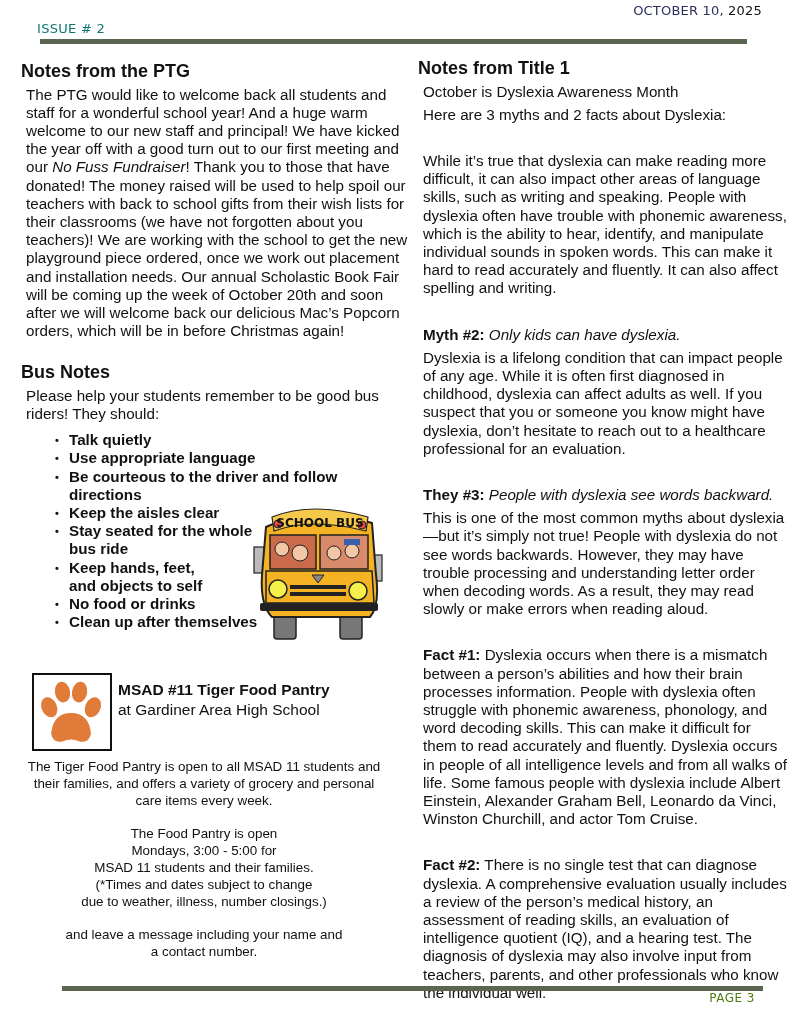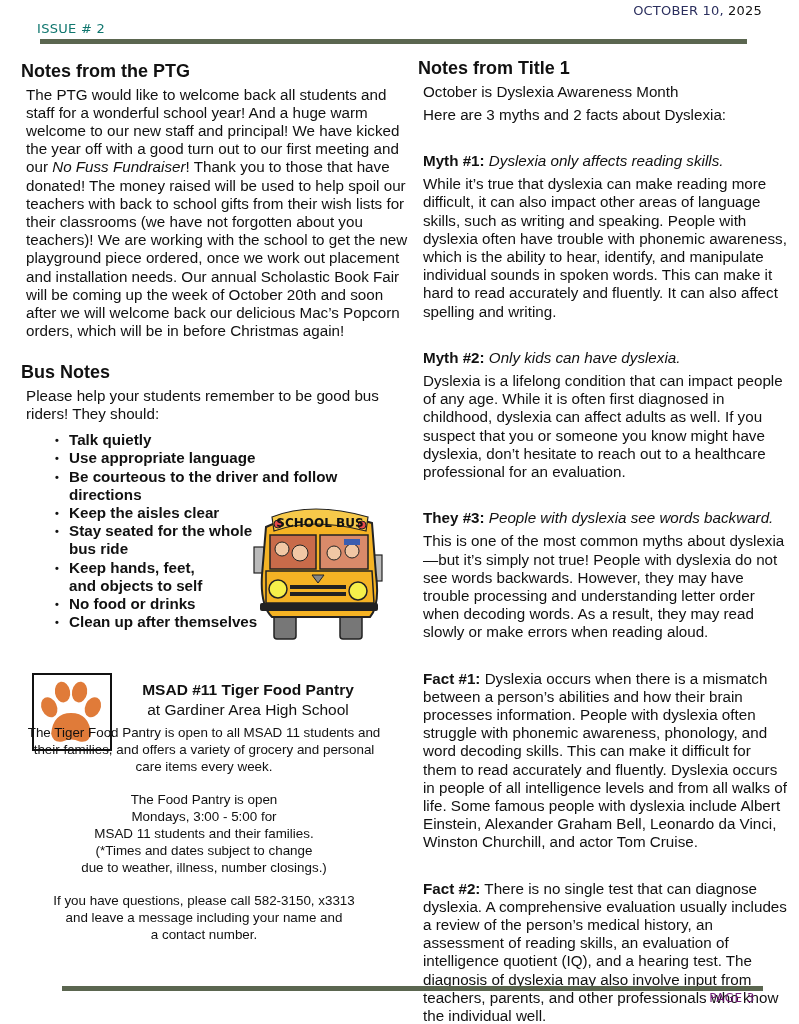--- a/index.html
+++ b/index.html
@@ -4,39 +4,39 @@
 <style>
   html, body { margin:0; padding:0; background:#ffffff; }
   body { width:799px; height:1024px; position:relative; overflow:hidden;
          font-family:"Liberation Sans", sans-serif; color:#111; }
   .hdr-issue { position:absolute; left:37px; top:21px; font-family:"DejaVu Sans", sans-serif; font-size:13px; letter-spacing:0.3px; color:#0f766e; }
   .hdr-date { position:absolute; right:37px; top:3px; font-family:"DejaVu Sans", sans-serif; font-size:13px; color:#2b2f5e; letter-spacing:0.2px; }
   .hdr-date .yr { color:#111; }
   .rule { position:absolute; height:5px; background:#5b6650; }
   .rule.top { left:40px; width:707px; top:39px; }
   .rule.bot { left:62px; width:701px; top:986px; }
-  .page-num { position:absolute; right:44px; top:991px; font-family:"DejaVu Sans", sans-serif; font-size:12px; color:#701a75; letter-spacing:0.5px; }
+  .page-num { position:absolute; right:44px; top:991px; font-family:"DejaVu Sans", sans-serif; font-size:12px; color:#4d7c0f; letter-spacing:0.5px; }
 
   .col { position:absolute; font-size:15.2px; line-height:18.2px; }
   .col.left { left:21px; top:62px; width:395px; }
   .col.right { left:418px; top:59px; width:375px; }
   h3 { margin:0; font-size:18px; font-weight:bold; line-height:18.5px; }
   p { margin:5px; }
   .gap { height:18px; }
   ul.bus { list-style:none; margin:8px; padding:0 0 0 26px;font-weight:bold; }
   ul.bus li { position:relative; padding-left:14px; }
   ul.bus li::before { content:"•"; position:absolute; left:0; top:0; font-size:11px; }
   .narrow { width:200px; }
 
   .bus-art { position:absolute; left:252px; top:505px; width:132px; height:135px; }
 
   .pantry-logo { position:absolute; left:32px; top:673px; width:80px; height:78px; border:2px solid #111; box-sizing:border-box; background:#fff; }
-  .pantry-title { position:absolute; left:118px; top:680px; width:260px; text-align:center; font-size:15.5px; line-height:20px; }
+  .pantry-title { position:absolute; left:118px; top:680px; width:260px; text-align:left; font-size:15.5px; line-height:20px; }
   .pantry-title .t1 { font-weight:bold; }
-  .pantry-body { position:absolute; left:20px; top:725px; width:368px; text-align:center; font-size:13.4px; line-height:16.8px; }
+  .pantry-body { position:absolute; left:20px; top:759px; width:368px; text-align:center; font-size:13.4px; line-height:16.8px; }
   .pantry-body .blk { margin-bottom:17px; }
 </style>
 </head>
 <body>
 
 <div class="hdr-issue">ISSUE # 2</div>
 <div class="hdr-date"><span>OCTOBER 10,</span><span class="yr"> 2025</span></div>
 <div class="rule top"></div>
 
 <div class="col left">
@@ -109,34 +109,32 @@
 <div class="pantry-body">
   <div class="blk">The Tiger Food Pantry is open to all MSAD 11 students and their families, and offers a variety of grocery and personal care items every week.</div>
   <div class="blk">
     <div>The Food Pantry is open</div>
     <div>Mondays, 3:00 - 5:00 for</div>
     <div>MSAD 11 students and their families.</div>
     <div>(*Times and dates subject to change</div>
     <div>due to weather, illness, number closings.)</div>
   </div>
   <div>
-    <div>If you have questions, please call 582-3150, x3313</div>
     <div>and leave a message including your name and</div>
     <div>a contact number.</div>
   </div>
 </div>
 
 <div class="col right">
   <h3>Notes from Title 1</h3>
   <p>October is Dyslexia Awareness Month</p>
   <p>Here are 3 myths and 2 facts about Dyslexia:</p>
   <div class="gap"></div>
 
   <section>
-    <p><b>Myth #1:</b><i> Dyslexia only affects reading skills.</i></p>
     <p>While it’s true that dyslexia can make reading more difficult, it can also impact other areas of language skills, such as writing and speaking. People with dyslexia often have trouble with phonemic awareness, which is the ability to hear, identify, and manipulate individual sounds in spoken words. This can make it hard to read accurately and fluently. It can also affect spelling and writing.</p>
   </section>
   <div class="gap"></div>
 
   <section>
     <p><b>Myth #2:</b><i> Only kids can have dyslexia.</i></p>
     <p>Dyslexia is a lifelong condition that can impact people of any age. While it is often first diagnosed in childhood, dyslexia can affect adults as well. If you suspect that you or someone you know might have dyslexia, don’t hesitate to reach out to a healthcare professional for an evaluation.</p>
   </section>
   <div class="gap"></div>
 

